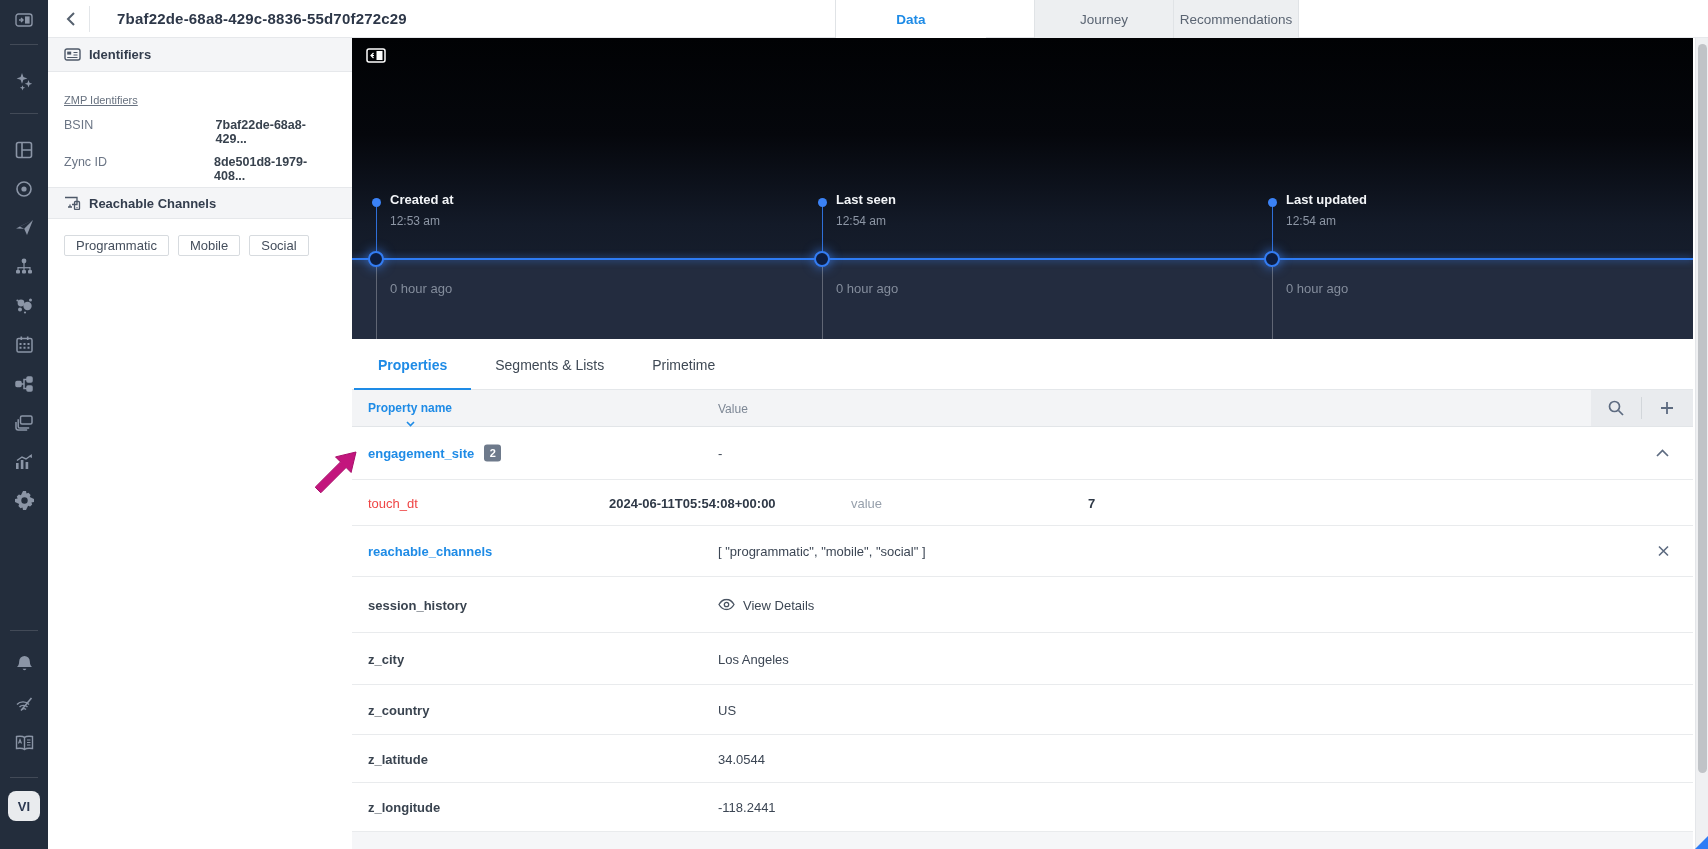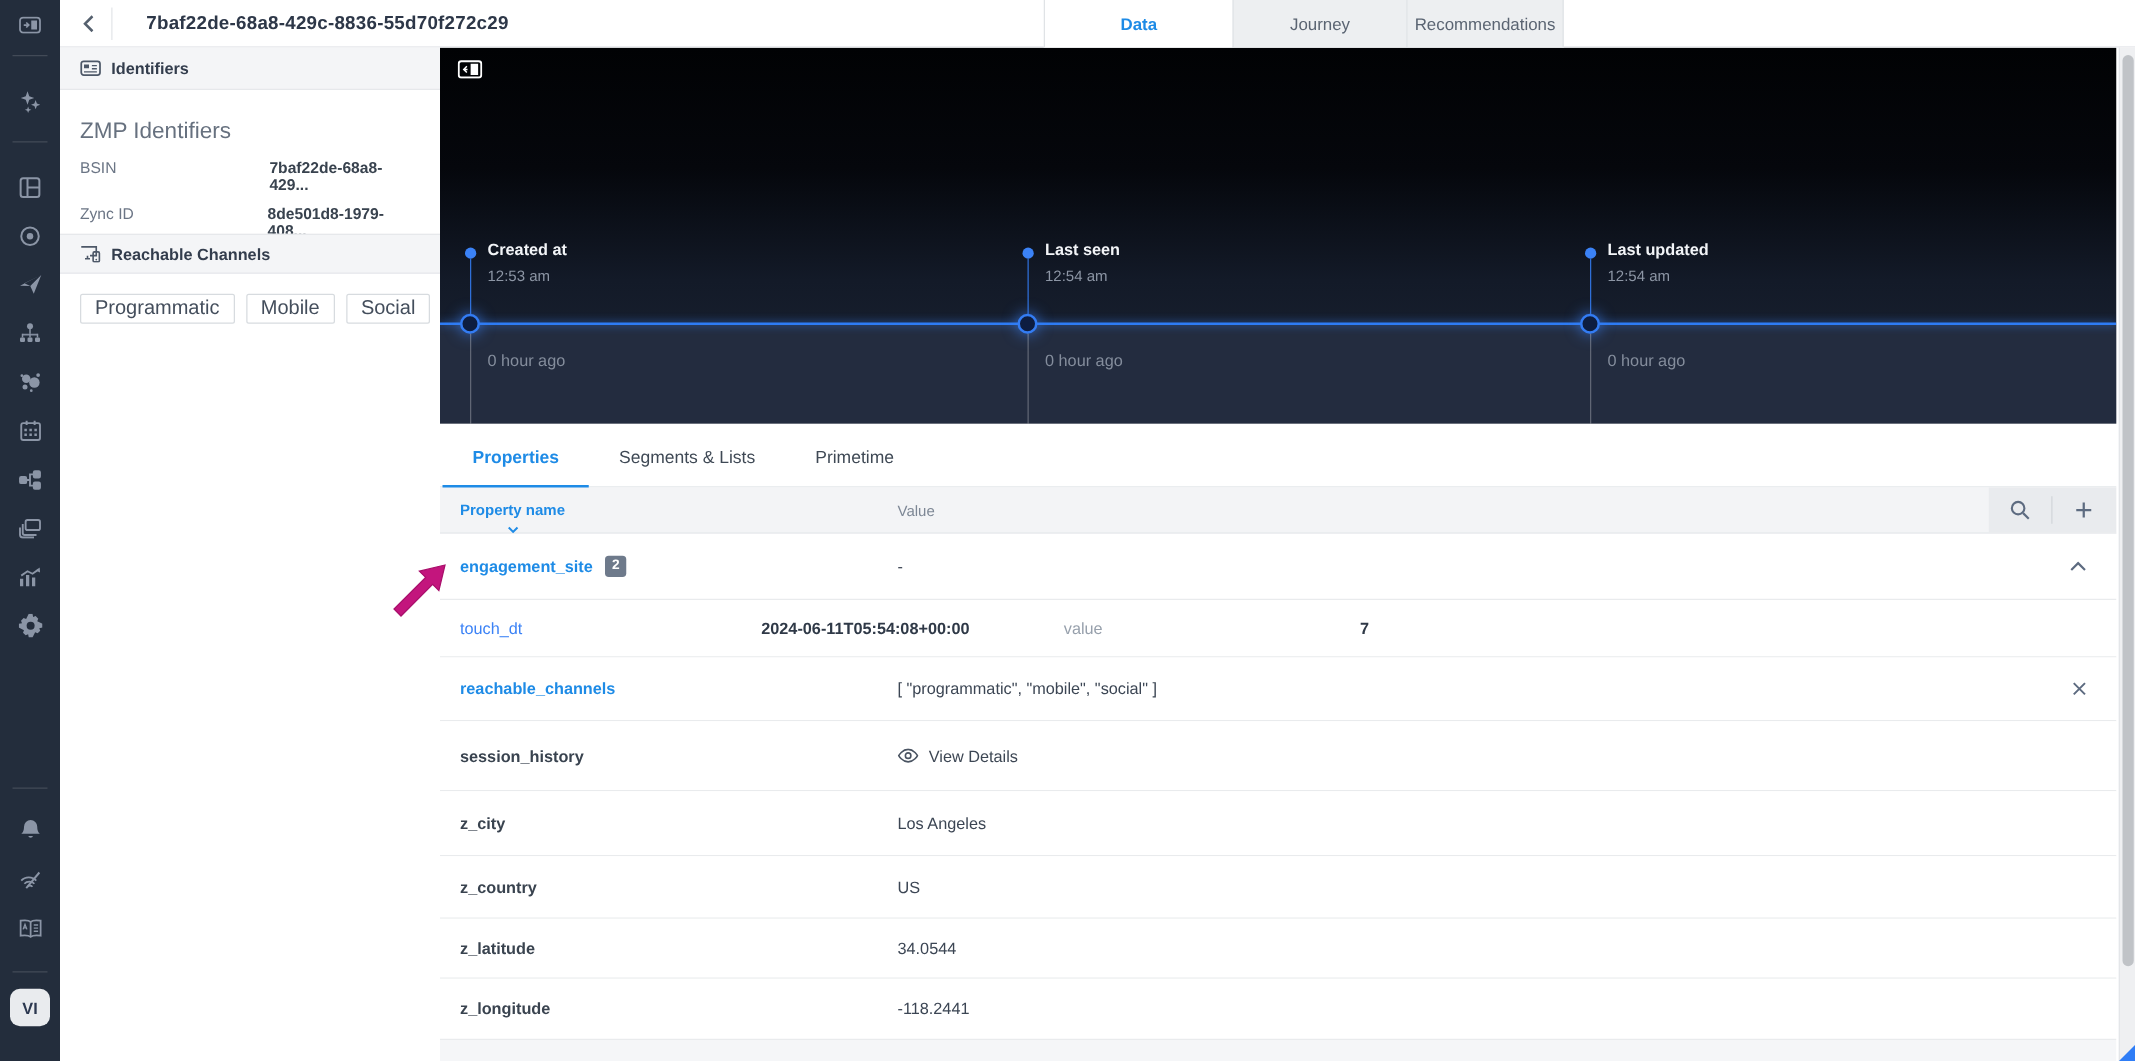--- a/index.html
+++ b/index.html
@@ -25,26 +25,26 @@
   .top-tab:last-child { border-right:1px solid #e0e3e6; }
   .top-tab.active { background:#fff; color:#1e8be6; font-weight:700; }
 
   
   #id-panel { position:absolute; left:48px; top:38px; width:304px; height:811px; background:#fff; z-index:10; }
   .sec-band { position:absolute; left:0; width:304px; background:#f4f5f7; border-bottom:1px solid #e6e8eb; border-top:1px solid #e6e8eb;
     display:flex; align-items:center; padding-left:16px; gap:8px; font-size:13px; font-weight:700; color:#333d4d; }
   #band-identifiers { top:0; height:34px; border-top:none; }
   #band-channels { top:149px; height:32px; }
   #zmp-block { position:absolute; left:16px; top:56px; width:272px; }
-  #zmp-title { font-size:18px; color:#67717f; margin-bottom:12px; }
+  #zmp-title { font-size:11px; color:#67717f; margin-bottom:12px;text-decoration:underline; }
   .id-row { display:flex; margin-bottom:9px; font-size:12.5px; }
   .id-label { width:153px; color:#6b7585; }
   .id-value { font-weight:700; color:#38424e; }
   #chips { position:absolute; left:16px; top:197px; display:flex; gap:9px; }
-  .chip { border:1px solid #d7dbdf; border-radius:2px; background:#fff; padding:2px 11px; font-size:16px; color:#444e5c; white-space:nowrap; }
+  .chip { border:1px solid #d7dbdf; border-radius:2px; background:#fff; padding:2px 11px; font-size:13px; color:#444e5c; white-space:nowrap; }
 
   
   #main { position:absolute; left:352px; top:38px; width:1341px; height:811px; background:#fff; }
 
   
   #timeline { position:absolute; left:0; top:0; width:1341px; height:301px; overflow:hidden;
     background:linear-gradient(180deg,#010204 0%,#05070c 32%,#131a28 62%,#1d2636 100%); }
   #tl-lower { position:absolute; left:0; top:222px; width:1341px; height:79px; background:#232c3f; }
   #tl-line { position:absolute; left:0; top:220px; width:1341px; height:2px; background:#2e7cf5; box-shadow:0 0 7px rgba(61,130,246,.85); }
   #collapse-btn { position:absolute; left:14px; top:10px; width:20px; height:15px; cursor:pointer; }
@@ -70,21 +70,21 @@
   #col-value { position:absolute; left:366px; top:12px; font-size:12px; color:#7d8795; }
   #head-tools { position:absolute; right:0; top:0; width:102px; height:36px; background:#e9ebee; display:flex; align-items:center; }
   .tool-btn { width:50px; height:36px; display:flex; align-items:center; justify-content:center; color:#5d6b80; cursor:pointer; }
   #tool-sep { width:1px; height:22px; background:#d2d6da; }
 
   .t-row { position:absolute; left:0; width:1341px; border-bottom:1px solid #e9ebed; background:#fff; }
   .cell-name { position:absolute; left:16px; top:50%; transform:translateY(-50%); font-size:13px; display:flex; align-items:center; gap:10px; }
   .cell-value { position:absolute; left:366px; top:50%; transform:translateY(-50%); font-size:13px; color:#3c4654; }
   .name-link { color:#1e8be6; font-weight:700; cursor:pointer;text-align:center; }
   .name-plain { color:#39434f; font-weight:700; }
-  .name-sub { color:#3b82f6; }
+  .name-sub { color:#ef4444; }
   .badge { display:inline-block; min-width:17px; height:17px; background:#6e7a8b; border-radius:3px; color:#fff;
     font-size:11px; font-weight:700; line-height:17px; text-align:center; padding:0 3px; }
   .row-icon-right { position:absolute; right:24px; top:50%; transform:translateY(-50%); color:#5d6b80; cursor:pointer; display:flex; }
   .sub-dt { position:absolute; left:257px; top:50%; transform:translateY(-50%); font-size:13px; font-weight:700; color:#2f3947; }
   .sub-vlabel { position:absolute; left:499px; top:50%; transform:translateY(-50%); font-size:13px; color:#97a0ac; }
   .sub-count { position:absolute; left:736px; top:50%; transform:translateY(-50%); font-size:13px; font-weight:700; color:#2f3947; }
   .view-details { display:flex; align-items:center; gap:8px; color:#3d4754; cursor:pointer; }
   #row-strip { position:absolute; left:0; top:794px; width:1341px; height:17px; background:#f5f6f8; }
 
   
@@ -218,21 +218,21 @@
 <div id="header">
   <div id="back-btn">
     <svg width="9" height="14" viewBox="0 0 9 14" fill="none" stroke="#55606e" stroke-width="2">
         <path d="M8 1L2 7l6 6"></path>
       </svg>
   </div>
   <div id="hdr-sep"></div>
   <div id="page-title">7baf22de-68a8-429c-8836-55d70f272c29</div>
   <div id="top-tabs">
     <div class="top-tab active" style="width:151px;">Data</div>
-    <div class="top-tab" style="width:139px;">Journey</div>
+    <div class="top-tab" style="width:139px;margin-left:48px;">Journey</div>
     <div class="top-tab" style="width:126px;">Recommendations</div>
   </div>
 </div>
 
 <div id="id-panel">
   <div class="sec-band" id="band-identifiers">
     <span style="display:flex;">
       <svg width="17" height="13" viewBox="0 0 17 13" fill="none" stroke="#4d5868" stroke-width="1.4">
         <rect x="1" y="1" width="15" height="11" rx="2"></rect>
           <rect x="3.2" y="3.6" width="4" height="3" fill="#4d5868" stroke="none"></rect>

